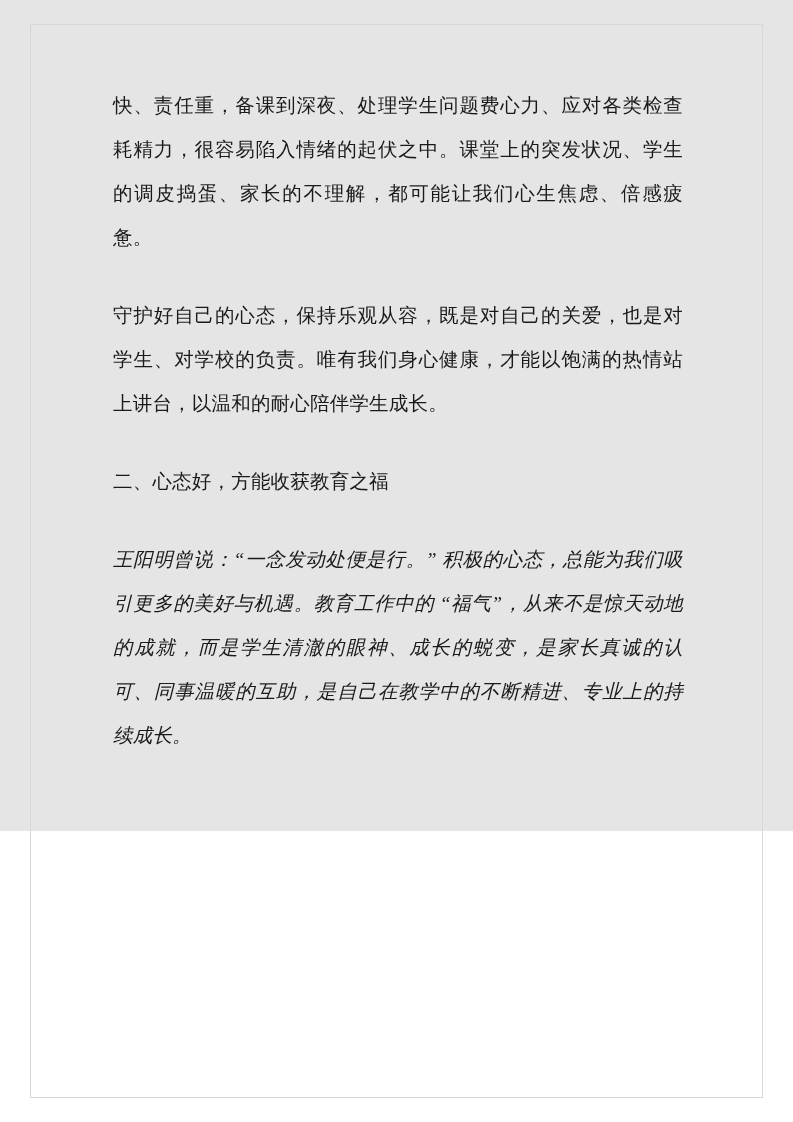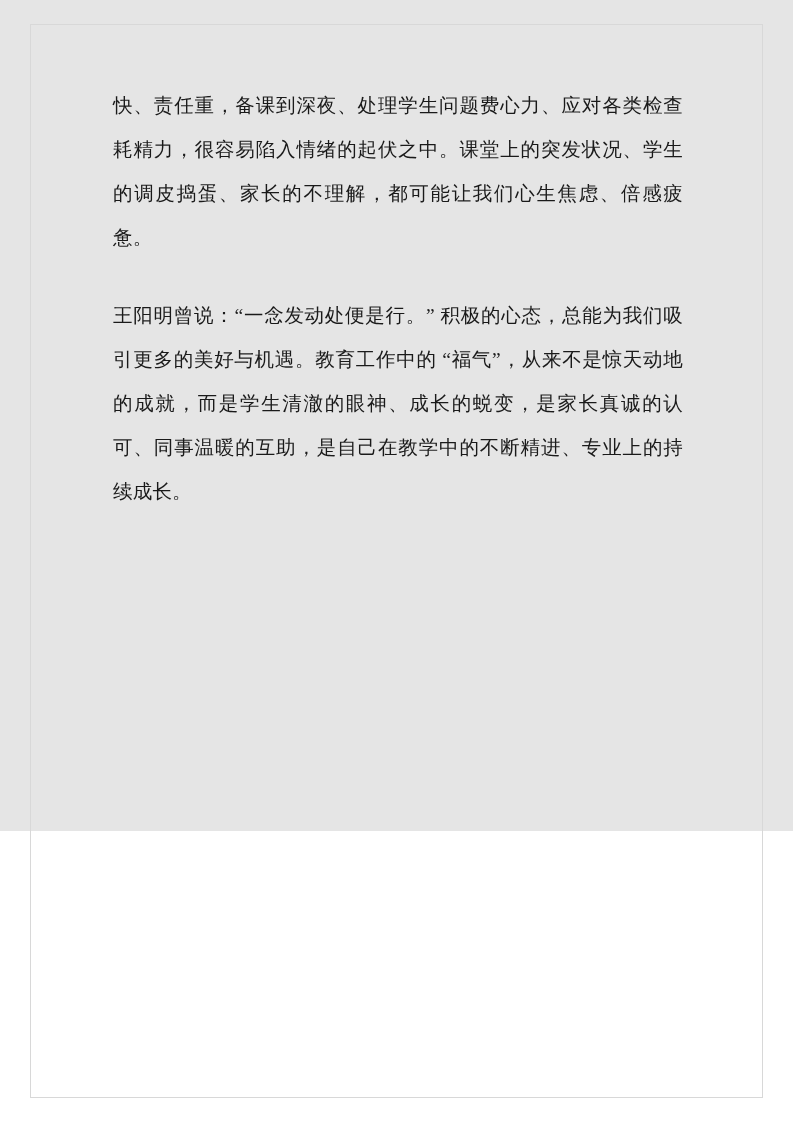--- a/index.html
+++ b/index.html
@@ -45,31 +45,34 @@
     font-size: 19.5px;
     line-height: 44px;
     text-align: justify;
     text-justify: inter-ideograph;
     letter-spacing: 0.2px;
     color: #1a1a1a;
     font-family: "Liberation Serif", "DejaVu Serif", serif;
   }
   p.para:last-child {
     margin-bottom: 0;
+    font-style: italic;
   }
   p.heading {
     margin: 0 0 34px 0;
     font-size: 19.5px;
     line-height: 44px;
     color: #1a1a1a;
     letter-spacing: 0.2px;
   }
 </style>
 </head>
 <body>
 
 <div class="page">
   <div class="page-border"></div>
   <div class="content">
     <p class="para">快、责任重，备课到深夜、处理学生问题费心力、应对各类检查耗精力，很容易陷入情绪的起伏之中。课堂上的突发状况、学生的调皮捣蛋、家长的不理解，都可能让我们心生焦虑、倍感疲惫。</p>
+    <p class="para">守护好自己的心态，保持乐观从容，既是对自己的关爱，也是对学生、对学校的负责。唯有我们身心健康，才能以饱满的热情站上讲台，以温和的耐心陪伴学生成长。</p>
+    <p class="heading">二、心态好，方能收获教育之福</p>
     <p class="para">王阳明曾说：“一念发动处便是行。” 积极的心态，总能为我们吸引更多的美好与机遇。教育工作中的 “福气”，从来不是惊天动地的成就，而是学生清澈的眼神、成长的蜕变，是家长真诚的认可、同事温暖的互助，是自己在教学中的不断精进、专业上的持续成长。</p>
   </div>
 </div>
 
 </body></html>

